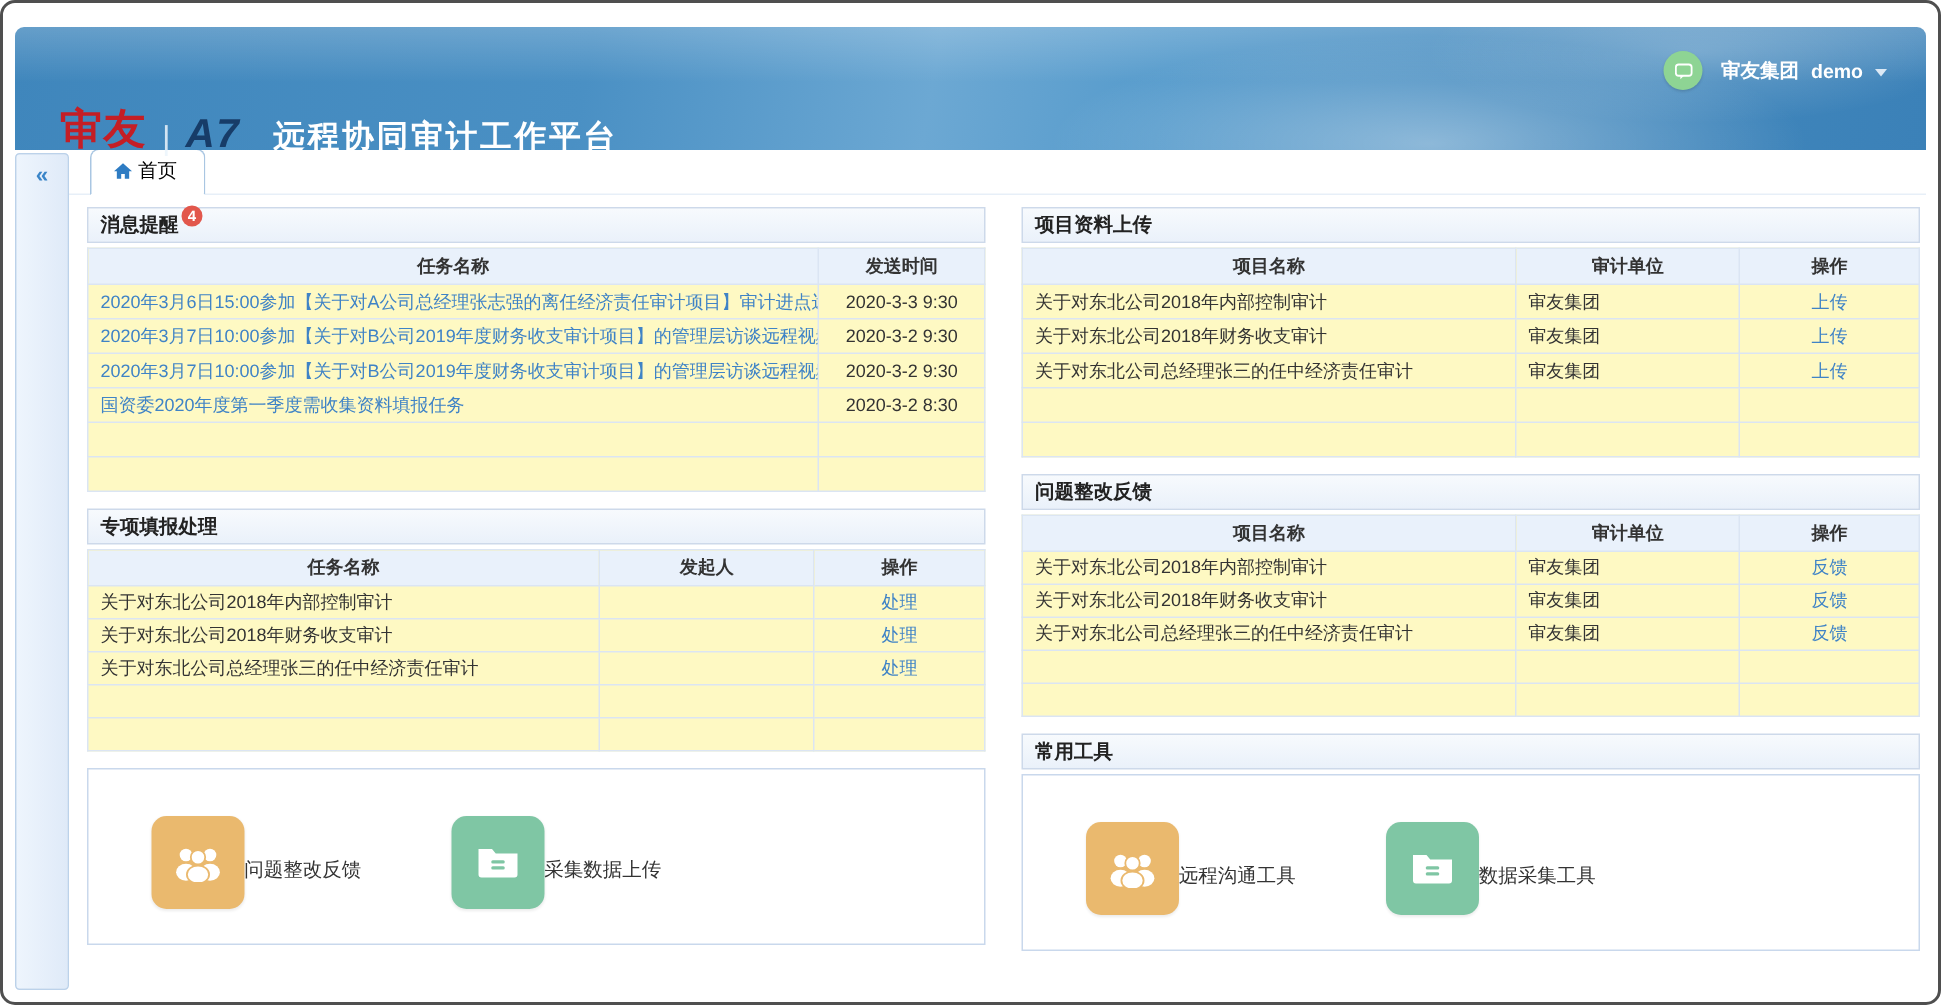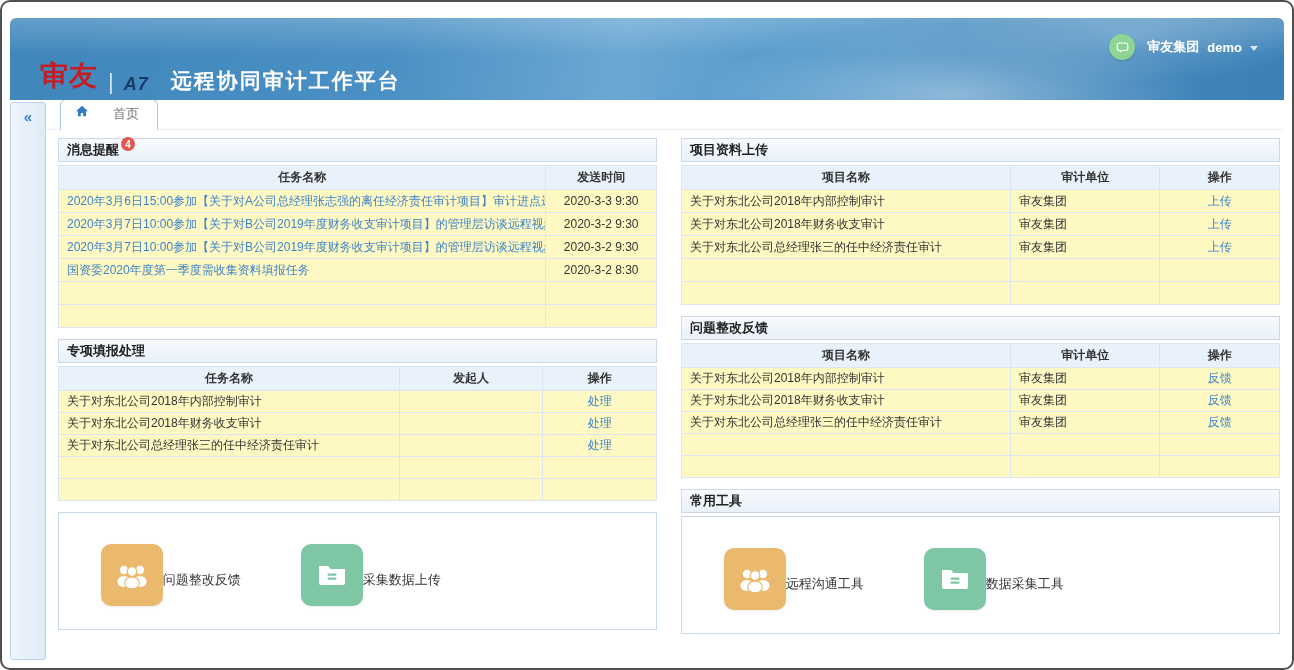--- a/index.html
+++ b/index.html
@@ -11,40 +11,40 @@
   
   .app-header{height:82px;flex-shrink:0;position:relative;border-radius:6px 6px 0 0;
     background:
       radial-gradient(ellipse 420px 120px at 74% 95%, rgba(255,255,255,.38), rgba(255,255,255,0) 60%),
       radial-gradient(ellipse 300px 80px at 88% 20%, rgba(255,255,255,.22), rgba(255,255,255,0) 60%),
       linear-gradient(180deg, rgba(255,255,255,.20), rgba(255,255,255,0) 45%),
       linear-gradient(100deg,#3f86bc 0%,#4a90c4 30%,#6ca8d3 48%,#569bcc 60%,#4288bd 80%,#3b81b8 100%);}
   .logo-row{position:absolute;left:30px;top:24px;display:flex;align-items:flex-end;}
   .logo-primary{font-size:28px;font-weight:bold;color:#c41e25;letter-spacing:1px;}
   .logo-sep{font-size:22px;color:rgba(235,244,252,.85);margin:0 10px;font-weight:300;}
-  .logo-product{font-size:18px;font-weight:bold;font-style:italic;color:#173c68;letter-spacing:1px;margin-top:32px;}
+  .logo-product{font-size:27px;font-weight:bold;font-style:italic;color:#173c68;letter-spacing:1px;margin-top:32px;}
   .platform-title{font-size:21px;font-weight:bold;color:#ffffff;margin-left:22px;letter-spacing:2px;}
   .user-area{position:absolute;right:26px;top:16px;display:flex;align-items:center;gap:12px;}
   .messenger-btn{width:26px;height:26px;border-radius:50%;background:#8ed494;display:flex;
                  align-items:center;justify-content:center;box-shadow:0 1px 2px rgba(0,0,0,.15);cursor:pointer;}
   .user-label{display:flex;align-items:center;gap:8px;color:#fff;font-size:13px;font-weight:bold;cursor:pointer;}
   .chev-down{width:0;height:0;border-left:4px solid transparent;border-right:4px solid transparent;
              border-top:5px solid #dce9f5;margin-top:2px;}
 
   
   .app-main{flex:1;display:flex;min-height:0;margin-top:0;}
   .collapse-strip{width:36px;flex-shrink:0;background:linear-gradient(90deg,#eef5fd,#dfeaf8);
                   border:1px solid #bcd2ea;border-radius:3px;margin-top:2px;
                   display:flex;justify-content:center;align-items:flex-start;padding-top:6px;}
   .collapse-glyph{color:#3a85c8;font-size:15px;font-weight:bold;cursor:pointer;line-height:1;}
   .content{flex:1;display:flex;flex-direction:column;min-width:0;}
   .tab-bar{height:30px;flex-shrink:0;border-bottom:1px solid #e7eff8;padding-left:14px;display:flex;align-items:flex-end;}
-  .tab{display:inline-flex;align-items:flex-start;gap:24px;padding:5px 18px 6px 14px;background:#fff;
+  .tab{display:inline-flex;align-items:center;gap:3px;padding:5px 18px 6px 14px;background:#fff;
        border:1px solid #a9c6e2;border-bottom:1px solid #fff;border-radius:6px 6px 0 0;margin-bottom:-1px;
-       font-size:13px;color:#737373;cursor:pointer;}
+       font-size:13px;color:#000000;cursor:pointer;}
   .panels{flex:1;display:flex;gap:24px;padding:8px 4px 0 12px;min-height:0;overflow:hidden;}
   .col{flex:1;min-width:0;display:flex;flex-direction:column;}
 
   
   .panel{margin-bottom:11px;}
   .panel-title-bar{height:24px;border:1px solid #cdd9ea;background:linear-gradient(#f7fafd,#eaf1fa);
                    display:flex;align-items:center;padding:0 8px;margin-bottom:3px;}
   .panel-title{font-size:13px;font-weight:bold;color:#222;}
   .badge{display:inline-flex;align-items:center;justify-content:center;min-width:14px;height:14px;
          border-radius:50%;background:#e2574c;color:#fff;font-size:10px;font-weight:bold;

